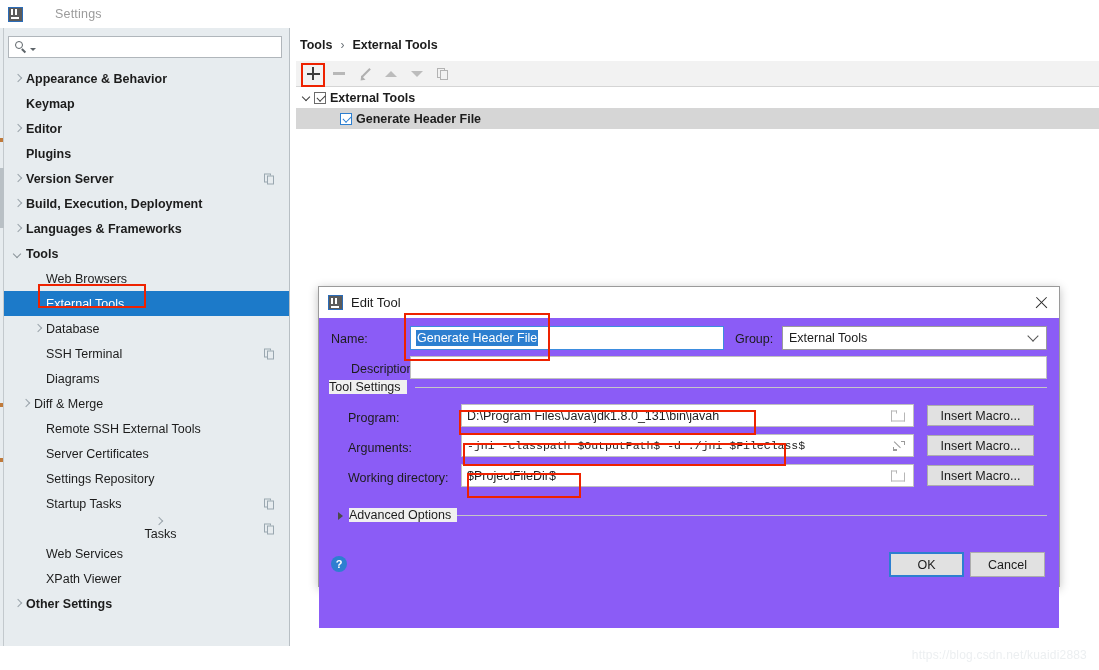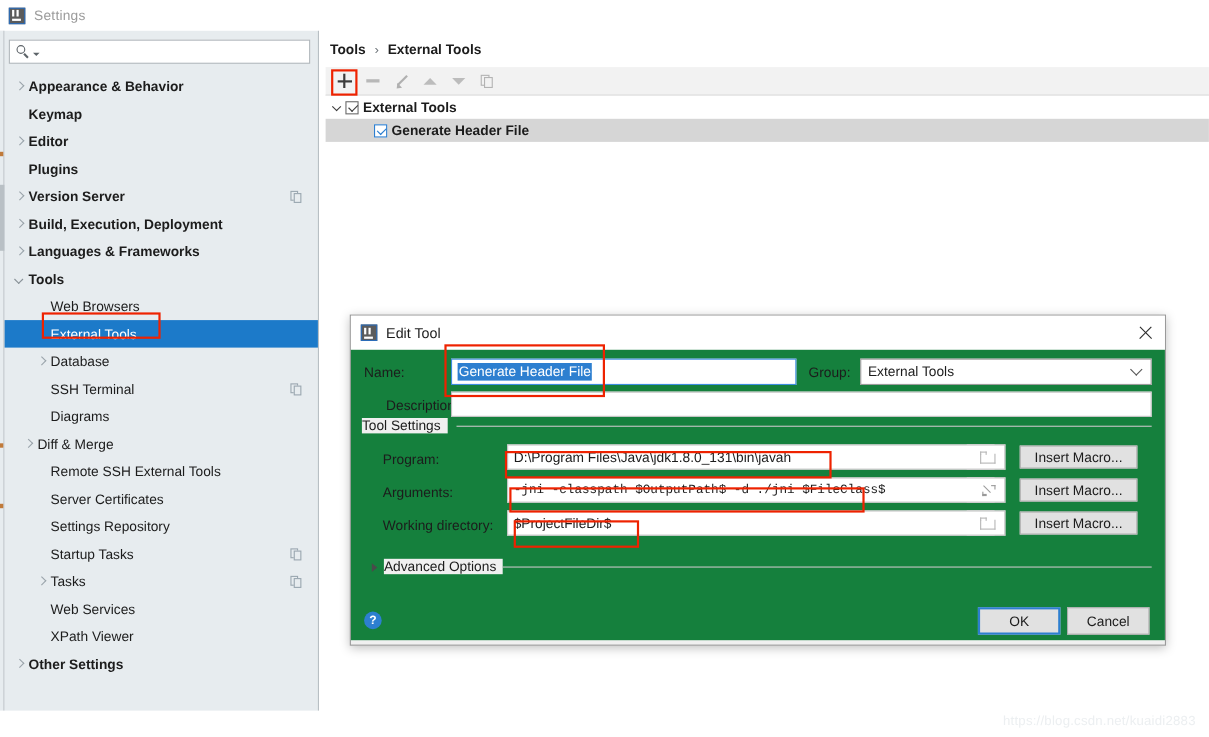--- a/index.html
+++ b/index.html
@@ -12,20 +12,21 @@
     color: #000000;
     -webkit-font-smoothing: antialiased;
   }
   #root { position: relative; width: 1099px; height: 670px; background:#ffffff; }
 
   
   .titlebar {
     position: absolute; left:0; top:0; width:1099px; height:28px;
     background:#ffffff; display:flex; align-items:center;
     border-bottom:1px solid #ffffff;
+    gap:24px;
   }
   .ij-logo {
     width:15px; height:15px; margin-left:8px; margin-right:8px;
     border:1.5px solid #2b6cb8; box-sizing:border-box;
     background:#5b5b5b; position:relative; flex:none;
   }
   .ij-logo::before {
     content:""; position:absolute; left:2px; top:1.5px; width:2px; height:6px;
     background:#ffffff;
   }
@@ -188,21 +189,21 @@
   .dlg-title-text { font-size:13px; color:#1c1c1c; }
   .dlg-close {
     position:absolute; right:10px; top:8px; width:15px; height:15px;
   }
   .dlg-close::before, .dlg-close::after {
     content:""; position:absolute; left:0px; top:7px; width:15px; height:1.4px; background:#2b2b2b;
   }
   .dlg-close::before { transform:rotate(45deg); }
   .dlg-close::after  { transform:rotate(-45deg); }
 
-  .dlg-body { position:absolute; left:0; top:31px; width:100%; height:264px; background:#15803d; }
+  .dlg-body { position:absolute; left:0; top:31px; width:100%; height:310px; background:#8b5cf6; }
 
   .field-label { position:absolute; font-size:12.5px; color:#1c1c1c; }
   .tinput {
     position:absolute; box-sizing:border-box; background:#ffffff;
     border:1px solid #c0c0c0; font-size:12.5px; color:#1c1c1c;
     display:flex; align-items:center; padding-left:5px; white-space:nowrap; overflow:hidden;
   }
   .tinput.focused { border:1px solid #3d8ddf; }
   .sel-text { background:#2d7fd0; color:#ffffff; padding:1px 1px; }
   .mono { font-family:"Liberation Mono", monospace; font-size:11.5px; letter-spacing:0px; }
@@ -386,21 +387,21 @@
           <span class="tree-label">Settings Repository</span>
         </div>
         <div class="tree-row" style="padding-left: 32px;">
           <span class="arrow none"></span>
           <span class="tree-label">Startup Tasks</span>
           <span class="copy-icon">
             <span class="back"></span>
             <span class="front"></span>
           </span>
         </div>
-        <div class="tree-row" style="padding-left: 32px;">
+        <div class="tree-row" style="padding-left: 32px; flex-direction: column;">
           <span class="arrow right"></span>
           <span class="tree-label">Tasks</span>
           <span class="copy-icon">
             <span class="back"></span>
             <span class="front"></span>
           </span>
         </div>
         <div class="tree-row" style="padding-left: 32px;">
           <span class="arrow none"></span>
           <span class="tree-label">Web Services</span>

